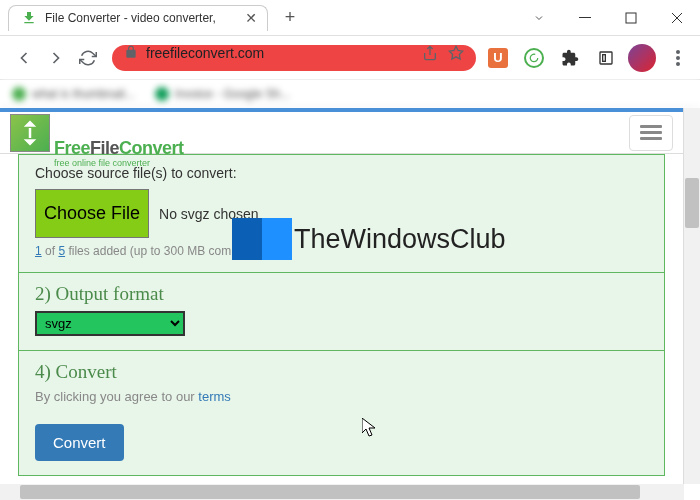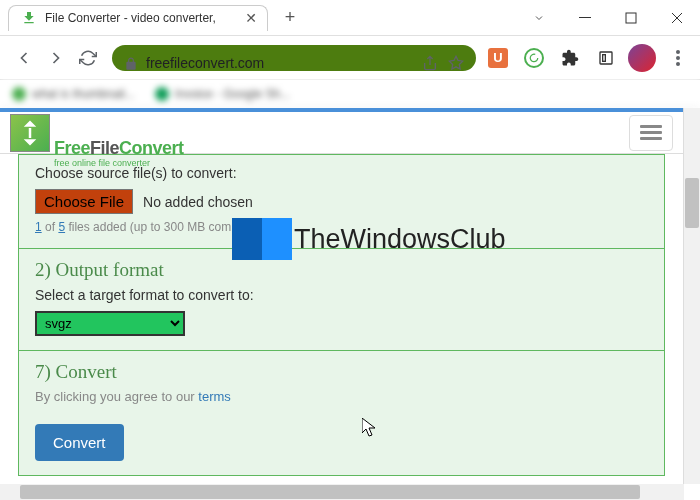--- a/index.html
+++ b/index.html
@@ -10,21 +10,21 @@
     .tab-favicon { width: 16px; height: 16px; margin-right: 8px; fill: #4caf50; }
     .tab-title { font-size: 12px; color: #333; flex: 1; white-space: nowrap; overflow: hidden; }
     .tab-close { width: 16px; height: 16px; cursor: pointer; display: flex; align-items: center; justify-content: center; font-size: 14px; color: #555; }
     .newtab-btn { width: 28px; height: 28px; display: flex; align-items: center; justify-content: center; font-size: 18px; color: #555; cursor: pointer; margin-left: 8px; }
     .window-controls { margin-left: auto; display: flex; }
     .window-btn { width: 46px; height: 32px; display: flex; align-items: center; justify-content: center; cursor: pointer; }
     .window-btn svg { width: 12px; height: 12px; }
     
     .addressbar { height: 44px; background: #fff; display: flex; align-items: center; padding: 0 8px; border-bottom: 1px solid #e0e0e0; }
     .nav-btn { width: 32px; height: 32px; display: flex; align-items: center; justify-content: center; cursor: pointer; border-radius: 50%; color: #5f6368; }
-    .url-box { flex: 1; height: 26px; background: #4d7c0f; border-radius: 16px; display: flex; align-items: flex-end; padding: 0 12px; margin: 0 8px; }
+    .url-box { flex: 1; height: 26px; background: #ef4444; border-radius: 16px; display: flex; align-items: flex-start; padding: 0 12px; margin: 0 8px; }
     .lock-icon { width: 14px; height: 14px; fill: #5f6368; margin-right: 8px; }
     .url-text { font-size: 14px; color: #202124; }
     .url-actions { margin-left: auto; display: flex; gap: 10px; }
     .toolbar-icons { display: flex; align-items: center; gap: 8px; }
     .toolbar-icon { width: 28px; height: 28px; display: flex; align-items: center; justify-content: center; cursor: pointer; }
     .avatar { width: 28px; height: 28px; border-radius: 50%; background: linear-gradient(135deg, #7b4397, #dc2430); }
     .u-badge { width: 20px; height: 20px; background: #e8713e; color: #fff; font-weight: bold; font-size: 13px; display: flex; align-items: center; justify-content: center; border-radius: 3px; }
     .g-badge { width: 20px; height: 20px; border-radius: 50%; border: 2px solid #4caf50; display: flex; align-items: center; justify-content: center; }
     
     .bookmarks-bar { height: 28px; background: #fff; display: flex; align-items: center; padding: 0 12px; gap: 20px; border-bottom: 1px solid #e0e0e0; filter: blur(3px); }
@@ -45,21 +45,21 @@
     .hamburger { margin-left: auto; width: 44px; height: 36px; border: 1px solid #ddd; border-radius: 4px; display: flex; flex-direction: column; align-items: center; justify-content: center; gap: 3px; cursor: pointer; }
     .hamburger span { width: 22px; height: 3px; background: #888; border-radius: 1px; }
     
     .converter-box { margin: 0 18px; border: 1px solid #5fb85f; background: #e8f5e9; }
     .section { padding: 10px 16px 14px; }
     .section-border { border-top: 1px solid #5fb85f; }
     .step-title { font-size: 19px; color: #4a8a4a; margin-bottom: 6px; font-family: Georgia, serif; }
     .section-label { font-size: 14px; color: #333; margin-bottom: 8px; }
     
     .file-row { display: flex; align-items: center; gap: 10px; margin-bottom: 6px; }
-    .choose-file-btn { background: #c2410c; border: 1px solid #767676; padding: 3px 8px; font-size: 15px; cursor: pointer; font-family: Arial; }
+    .choose-file-btn { background: #84cc16; border: 1px solid #767676; padding: 13px 8px; font-size: 18px; cursor: pointer; font-family: Arial; }
     .file-status { font-size: 14px; color: #333; }
     .files-info { font-size: 12px; color: #888; }
     .files-info .link-num { color: #337ab7; text-decoration: underline; cursor: pointer; }
     
     .format-select { width: 150px; padding: 2px 4px; border: 2px solid #333; font-size: 13px; background: #22c55e; }
     
     .terms-text { font-size: 13px; color: #888; margin-bottom: 20px; }
     .terms-link { color: #337ab7; cursor: pointer; }
     .convert-btn { background: #337ab7; color: #fff; border: none; padding: 10px 18px; font-size: 15px; border-radius: 4px; cursor: pointer; }
     
@@ -208,40 +208,39 @@
         <span></span>
         <span></span>
       </div>
   </div>
 
   <div class="converter-box">
     <div class="section">
       <div class="section-label">Choose source file(s) to convert:</div>
       <div class="file-row">
         <button class="choose-file-btn">Choose File</button>
-        <span class="file-status">No added chosen</span>
+        <span class="file-status">No svgz chosen</span>
       </div>
       <div class="files-info">
         <span class="link-num">1</span>
         <span>of</span>
         <span class="link-num">5</span>
         <span>files added (up to 300 MB combined)</span>
       </div>
     </div>
 
     <div class="section section-border">
       <div class="step-title">2) Output format</div>
-      <div class="section-label">Select a target format to convert to:</div>
       <select class="format-select">
         <option>svgz</option>
       </select>
     </div>
 
     <div class="section section-border">
-      <div class="step-title">7) Convert</div>
+      <div class="step-title">4) Convert</div>
       <div class="terms-text">
         <span>By clicking you agree to our </span><span class="terms-link">terms</span>
       </div>
       <button class="convert-btn">Convert</button>
     </div>
   </div>
 </div>
 
 <div class="watermark">
   <div class="watermark-icon"></div>

